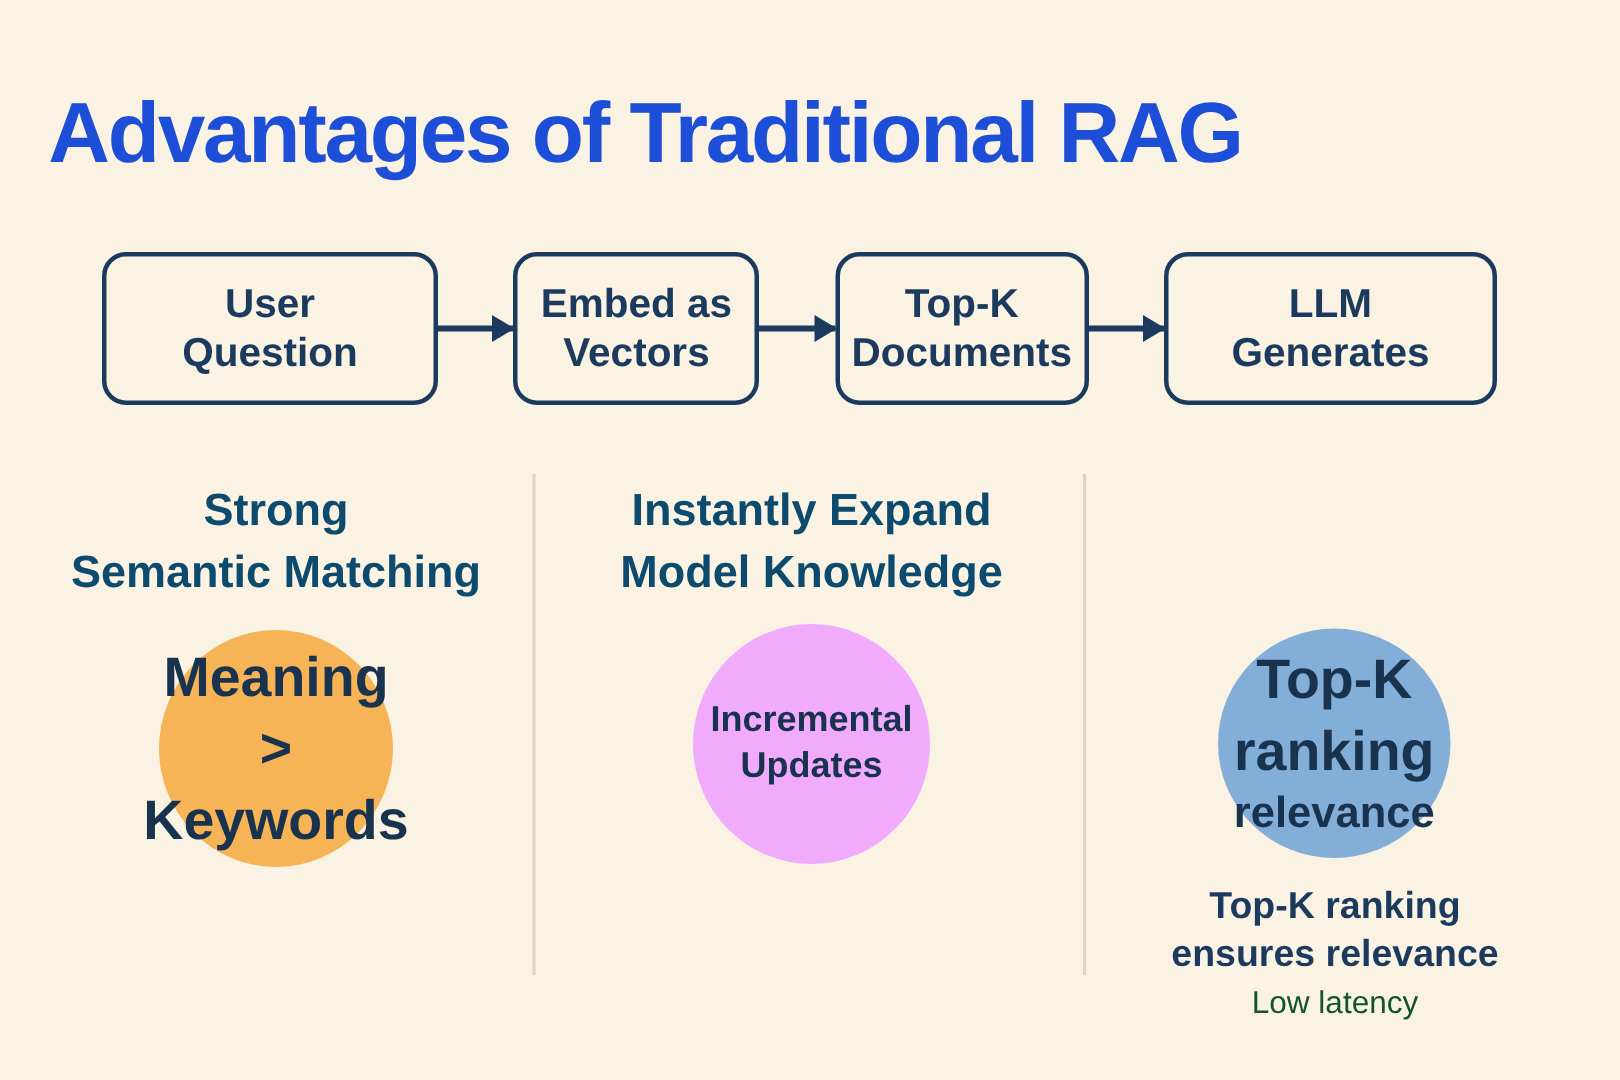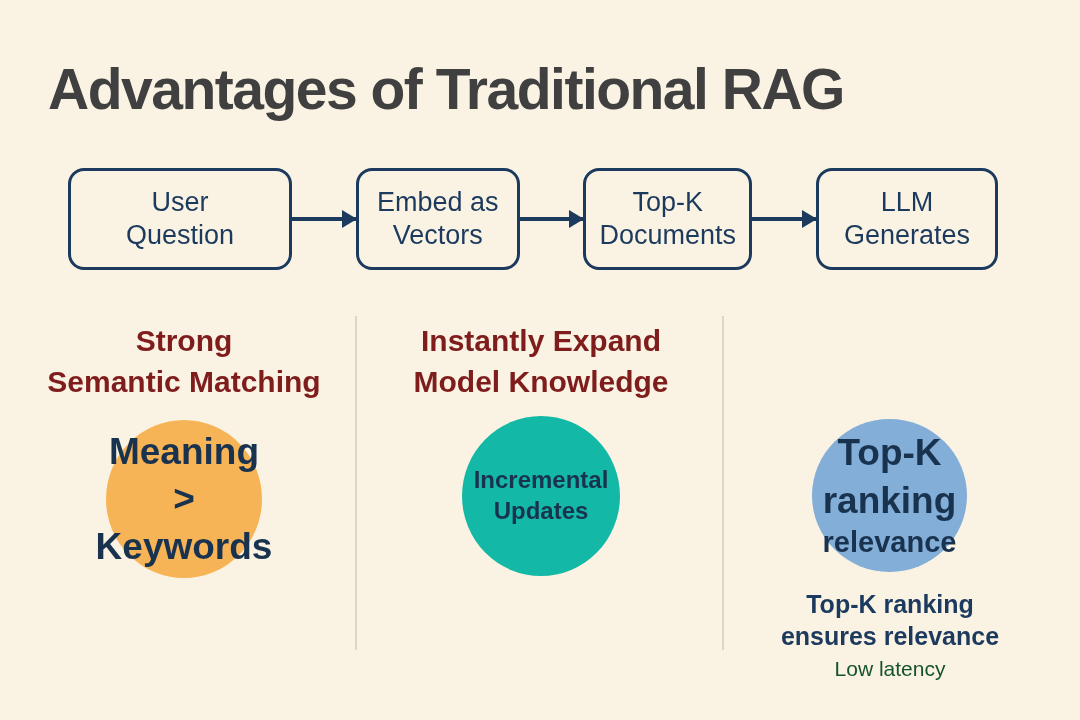--- a/index.html
+++ b/index.html
@@ -18,28 +18,28 @@
   .canvas {
     position: absolute;
     inset: 0;
   }
   .pre { white-space: pre-line; }
 
   
   .title {
     position: absolute;
     top: 56px;
-    left: 16px;
+    left: 0;
     width: 860px;
     margin: 0;
     text-align: center;
     font-size: 57px;
     font-weight: 800;
     letter-spacing: -1.5px;
-    color: #404040;
+    color: #1d4ed8;
   }
 
   
   .flow {
     position: absolute;
     left: 68px;
     top: 168px;
     width: 930px;
     height: 102px;
     display: flex;
@@ -48,28 +48,28 @@
   .fbox {
     box-sizing: border-box;
     height: 102px;
     border: 3.5px solid #1c3a5e;
     border-radius: 16px;
     display: flex;
     align-items: center;
     justify-content: center;
     text-align: center;
     font-size: 27px;
-    font-weight: 400;
+    font-weight: 700;
     line-height: 1.22;
     flex: 0 0 auto;
   }
   .fbox.b1 { width: 224px; }
   .fbox.b2 { width: 164px; }
   .fbox.b3 { width: 169px; }
-  .fbox.b4 { width: 182px; }
+  .fbox.b4 { width: 222px; }
   .arrow {
     position: relative;
     flex: 1 1 auto;
     height: 4px;
     background: #1c3a5e;
     align-self: center;
   }
   .arrow::after {
     content: '';
     position: absolute;
@@ -95,21 +95,21 @@
 
   
   .col-heading {
     position: absolute;
     top: 320px;
     width: 340px;
     text-align: center;
     font-size: 30px;
     font-weight: 700;
     line-height: 1.37;
-    color: #7f1d1d;
+    color: #0c4a6e;
   }
   .col-heading.c1 { left: 14px; }
   .col-heading.c2 { left: 371px; }
   .col-heading.c3 { left: 720px; }
 
   
   .circle {
     position: absolute;
     border-radius: 50%;
     display: flex;
@@ -129,21 +129,21 @@
     line-height: 1.3;
   }
   .circle.orange {
     left: 106px; top: 420px;
     width: 156px; height: 158px;
     background: #f7b457;
   }
   .circle.green {
     left: 462px; top: 416px;
     width: 158px; height: 160px;
-    background: #14b8a6;
+    background: #f0abfc;
   }
   .circle.green .main { font-size: 24px; }
   .circle.blue {
     left: 812px; top: 419px;
     width: 155px; height: 153px;
     background: #82aed8;
   }
 
   
   .note-primary {

